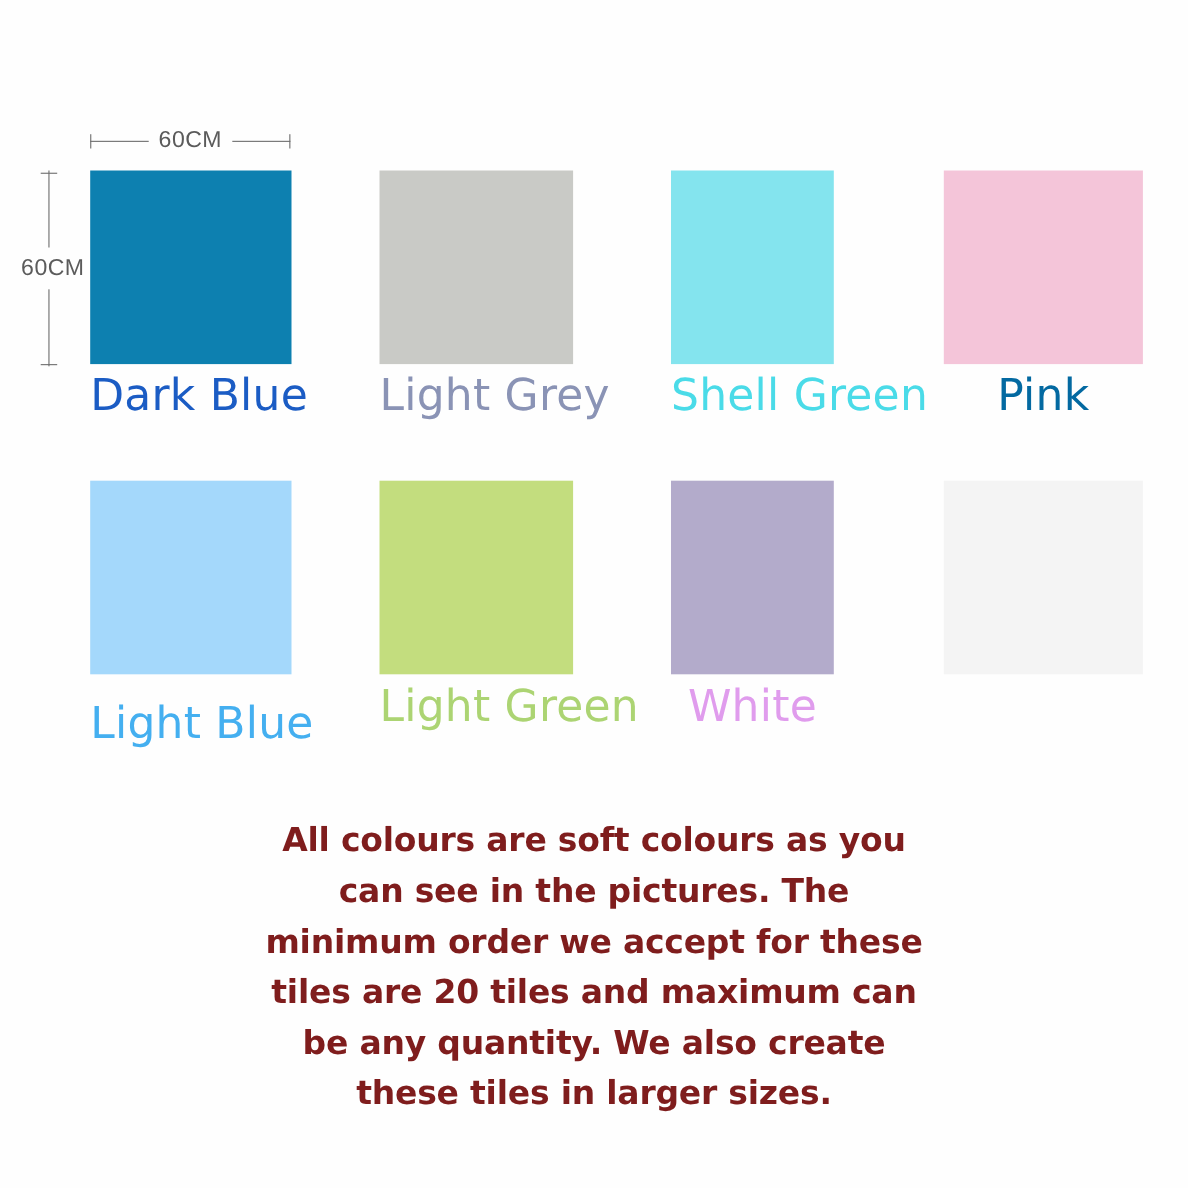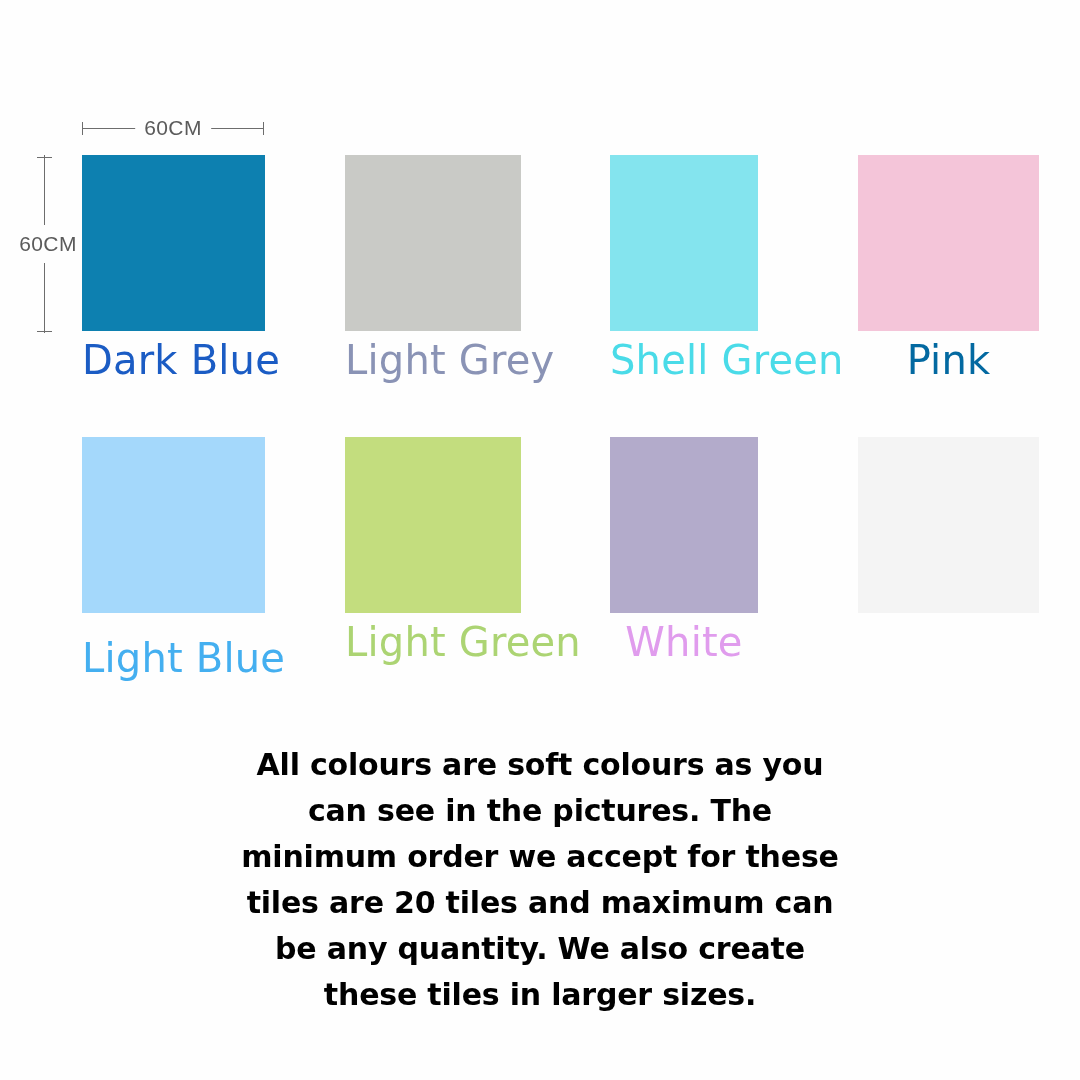--- a/index.html
+++ b/index.html
@@ -141,21 +141,21 @@
     position: absolute;
     left: 50%;
     transform: translateX(-50%);
     top: 742px;
     width: 600px;
     text-align: center;
     font-family: "DejaVu Sans", sans-serif;
     font-size: 30px;
     font-weight: bold;
     line-height: 46px;
-    color: #000000;
+    color: #7f1d1d;
     letter-spacing: -0.2px;
   }
 </style>
 </head>
 <body>
 
 <div id="page">
 
   <div class="dim-h">
     <div class="rule"></div>

